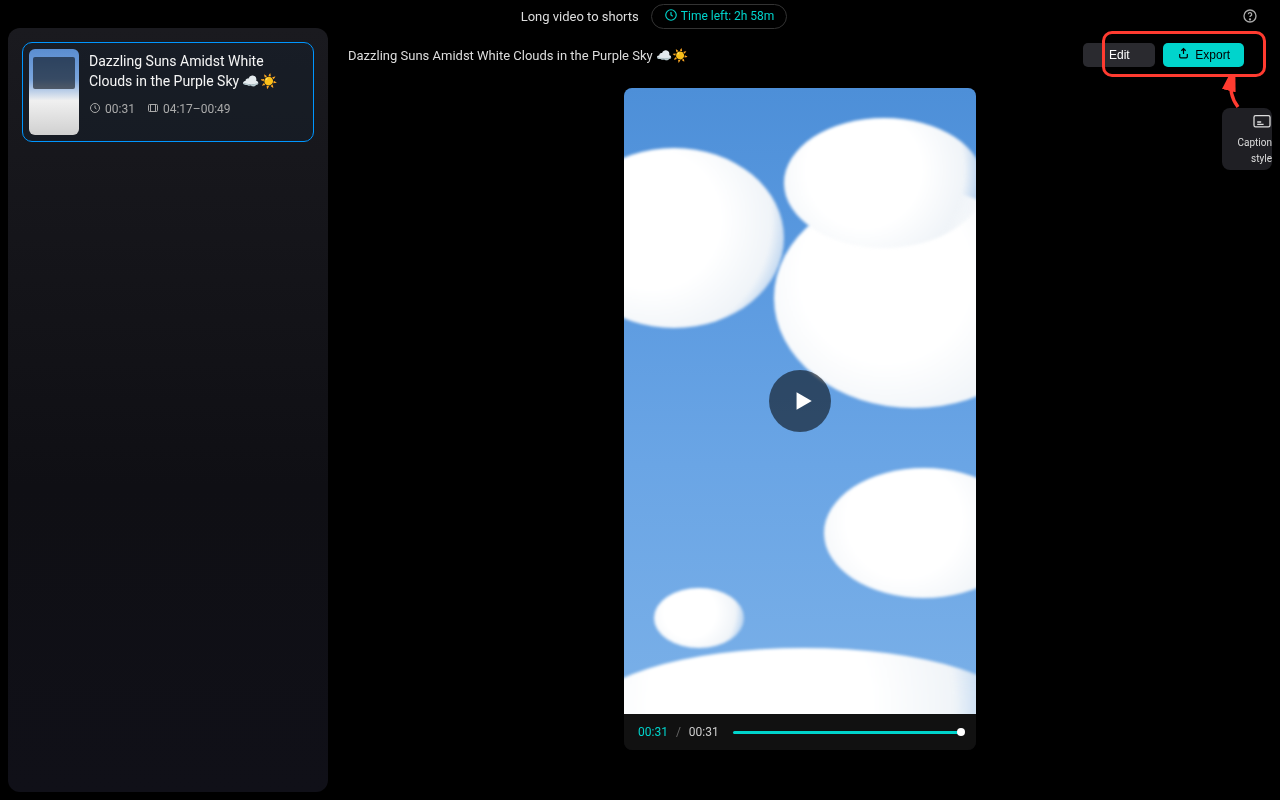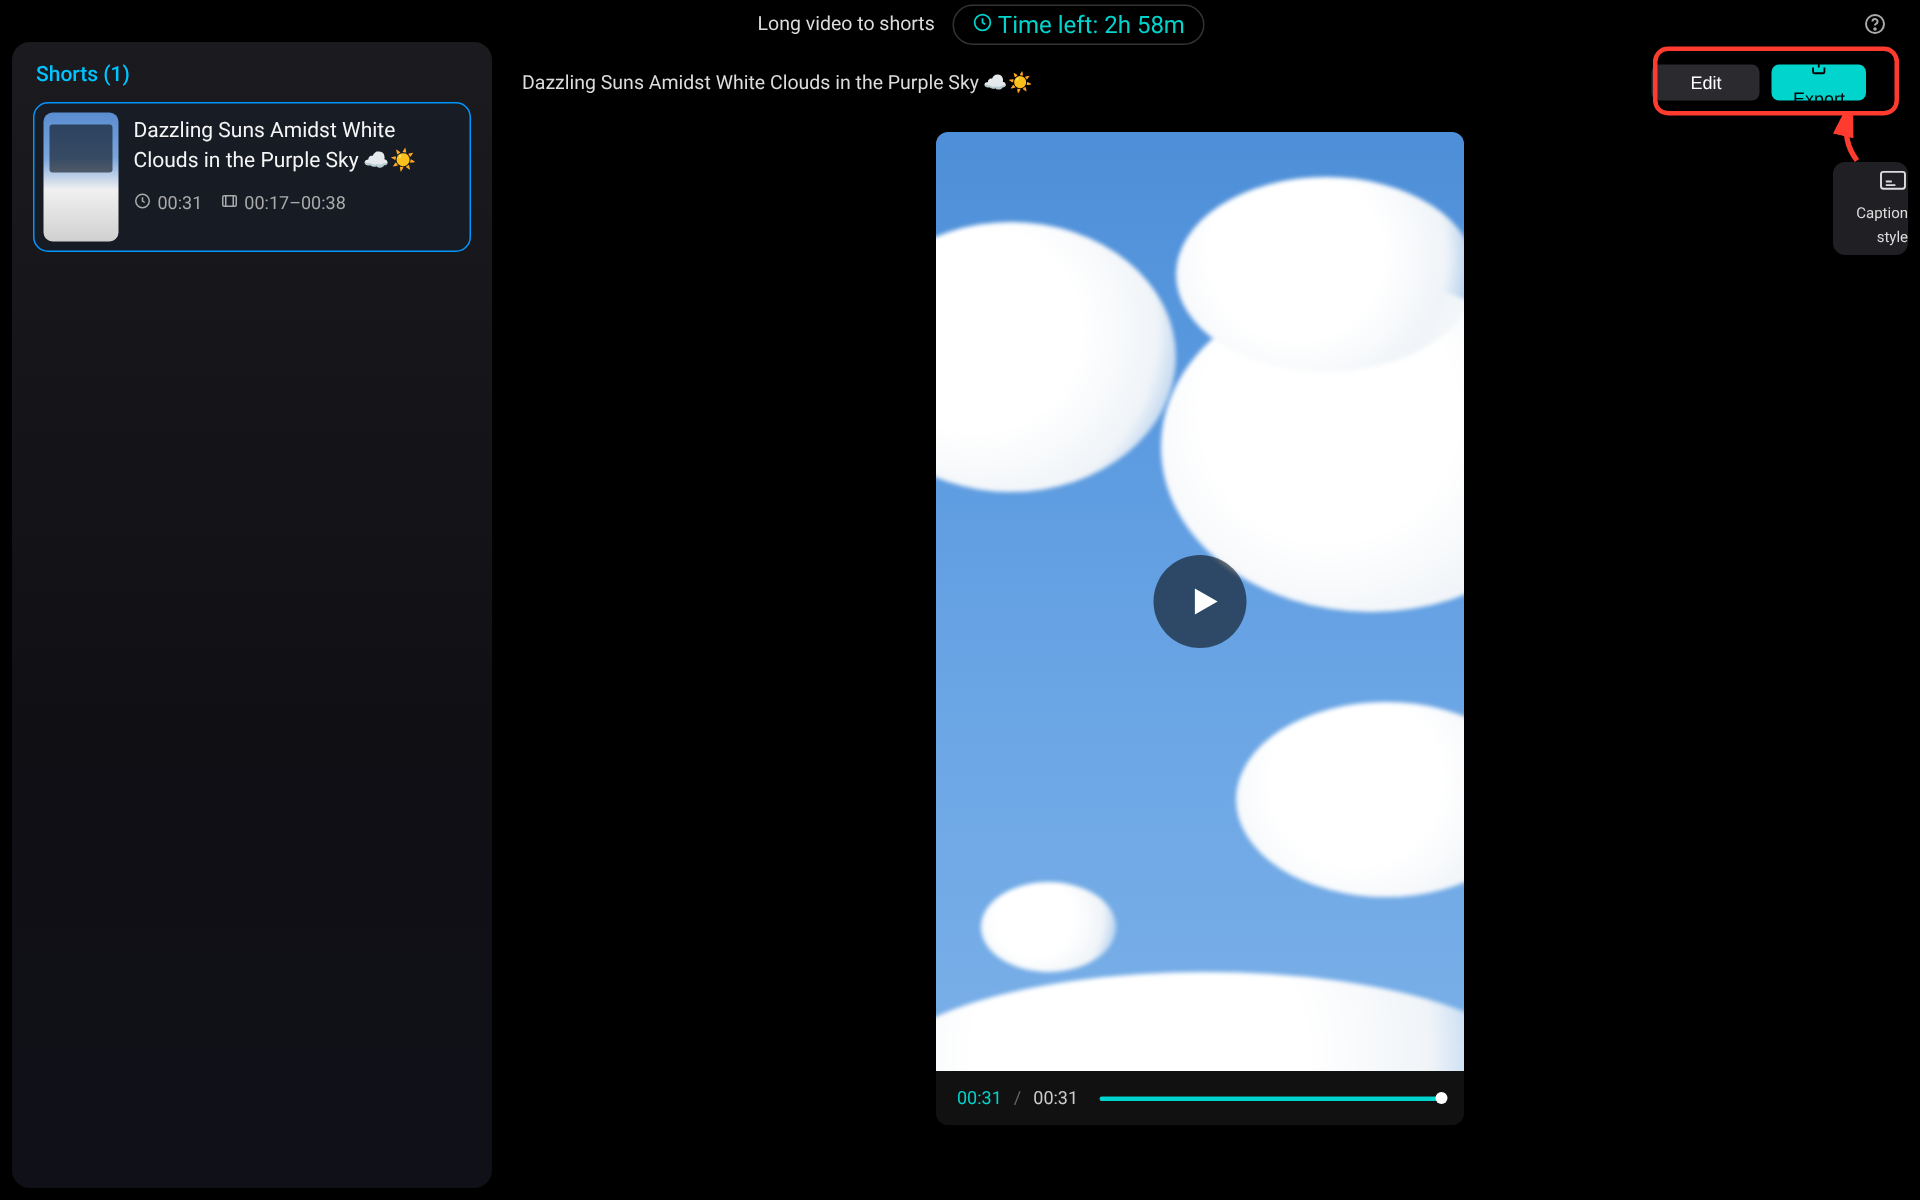--- a/index.html
+++ b/index.html
@@ -27,21 +27,21 @@
   }
   .topbar .title { color: #ddd; }
   .time-pill {
     border: 1px solid #333;
     border-radius: 16px;
     padding: 3px 12px;
     display: inline-flex;
     align-items: center;
     gap: 3px;
     color: #00d4cc;
-    font-size: 16px;
+    font-size: 12px;
   }
   .help-icon {
     position: absolute;
     right: 22px;
     top: 8px;
     color: #aaa;
     cursor: pointer;
   }
 
   
@@ -131,21 +131,21 @@
     border-radius: 5px;
     font-size: 12px;
     cursor: pointer;
     display: inline-flex;
     align-items: center;
     justify-content: center;
     gap: 5px;
     padding: 0 14px;
   }
   .btn-edit { background: #2a2a2f; color: #fff; width: 72px; }
-  .btn-export { background: #00d4cc; color: #000; font-weight: 500; flex-direction: column; }
+  .btn-export { background: #00d4cc; color: #000; font-weight: 500; }
 
   
   .highlight-box {
     position: absolute;
     top: 31px;
     right: 14px;
     width: 164px;
     height: 46px;
     border: 3px solid #ff3b30;
     border-radius: 10px;
@@ -286,21 +286,20 @@
       <marker id="ah" markerWidth="8" markerHeight="8" refX="4" refY="2" orient="auto">
         <polygon points="0 0, 8 2, 0 4" fill="#ff3b30"></polygon>
       </marker>
     </defs>
   <path d="M 20 33 Q 10 20 14 3" stroke="#ff3b30" stroke-width="3.5" fill="none" marker-end="url(#ah)"></path>
 </svg>
 
 <div class="main">
 
   <aside class="sidebar">
-    <div class="sidebar-header">Shorts (1)</div>
     <div class="short-card">
       <div class="thumb"></div>
       <div class="card-body">
         <div class="card-title">Dazzling Suns Amidst White Clouds in the Purple Sky ☁️☀️</div>
         <div class="card-meta">
           <span class="meta-item">
             <span class="icon">
               <svg width="12" height="12" viewBox="0 0 24 24" fill="none" stroke="#aaa" stroke-width="2">
                   <circle cx="12" cy="12" r="9"></circle>
                   <path d="M12 7v5l3 2"></path>
@@ -308,21 +307,21 @@
             </span>
             <span>00:31</span>
           </span>
           <span class="meta-item">
             <span class="icon">
               <svg width="12" height="12" viewBox="0 0 24 24" fill="none" stroke="#aaa" stroke-width="2">
                   <rect x="3" y="5" width="18" height="14" rx="2"></rect>
                   <path d="M7 5v14M17 5v14"></path>
                 </svg>
             </span>
-            <span>00:17–00:38</span>
+            <span>04:17–00:49</span>
           </span>
         </div>
       </div>
     </div>
   </aside>
 
   <section class="content">
     <div class="content-header">
       <div class="video-title">Dazzling Suns Amidst White Clouds in the Purple Sky ☁️☀️</div>
       <div class="header-actions">

